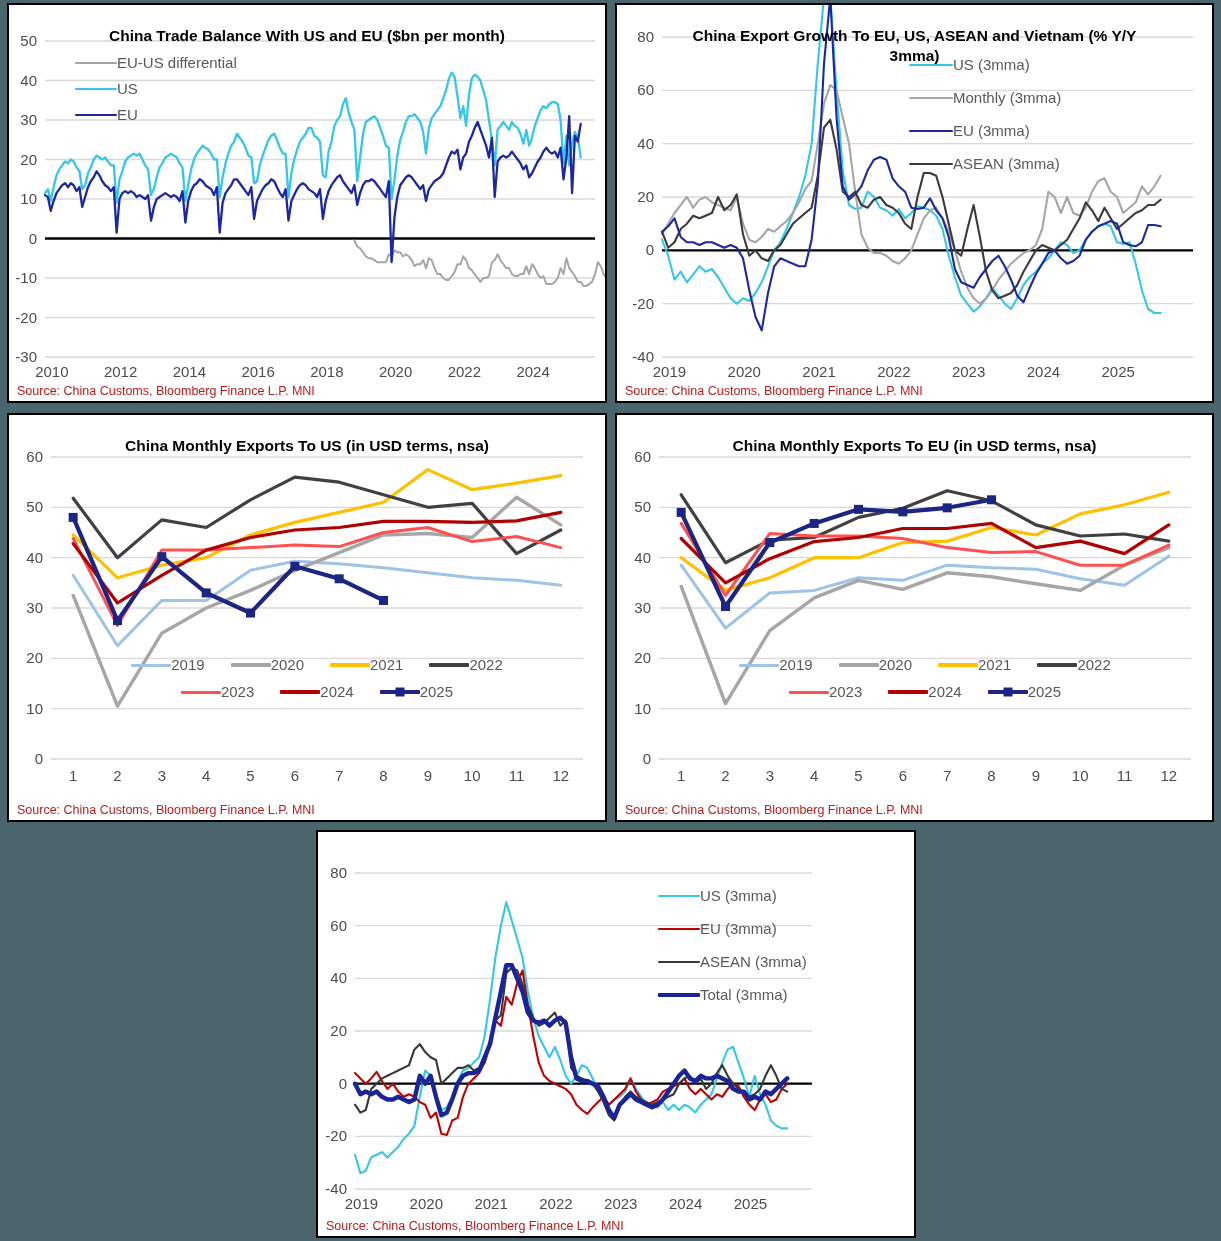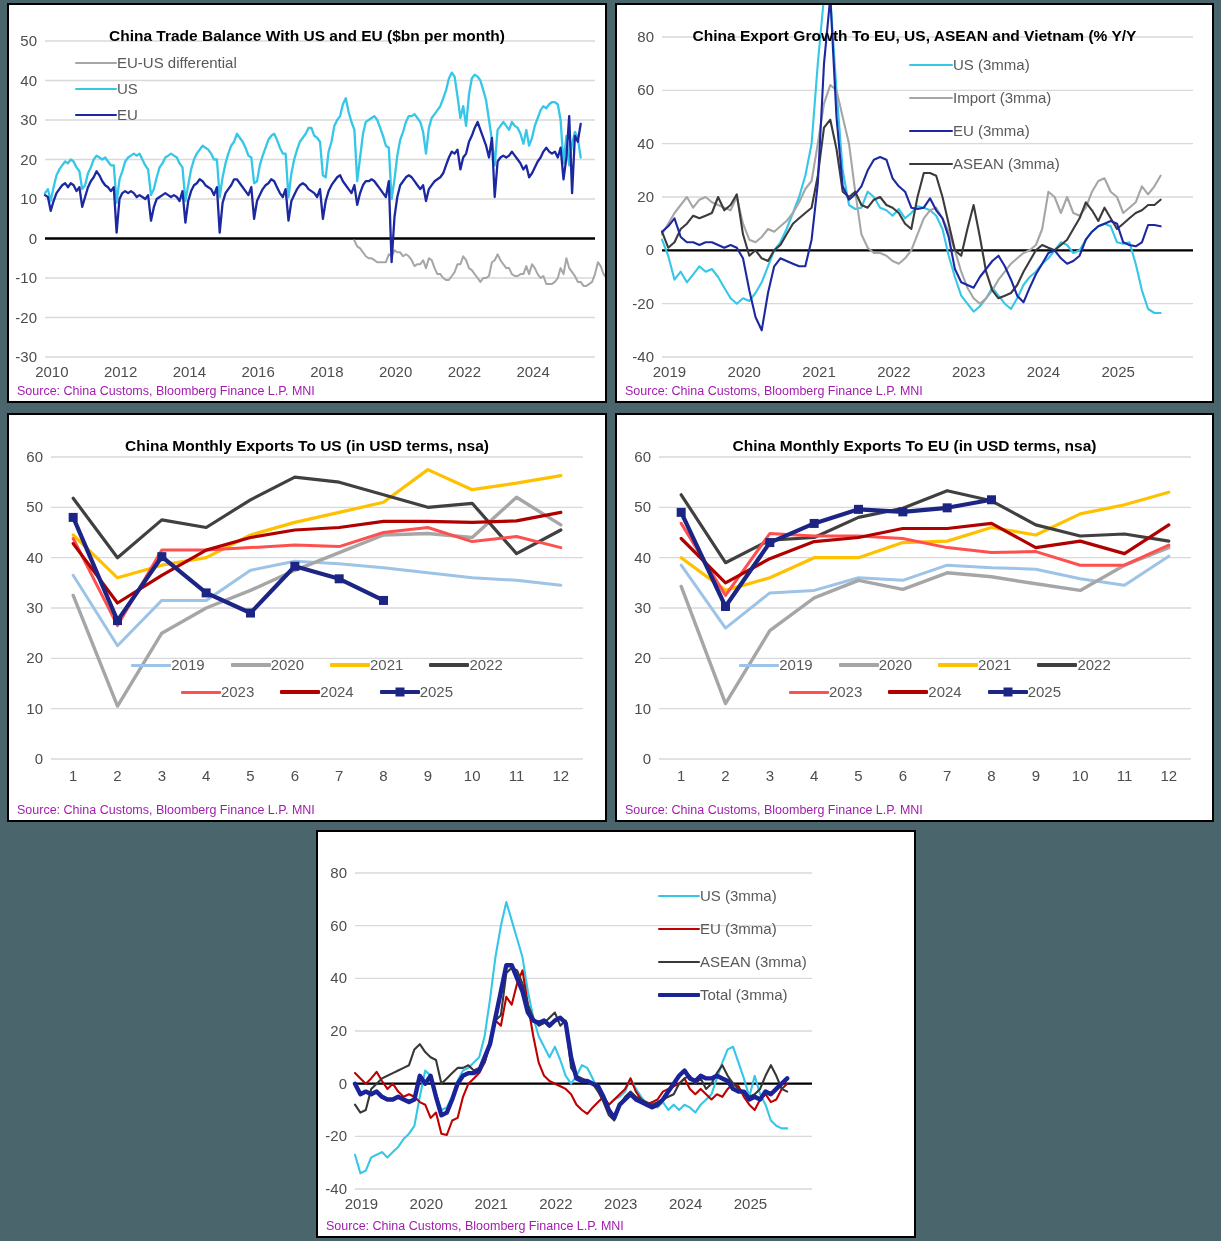--- a/index.html
+++ b/index.html
@@ -18,21 +18,21 @@
   #p2{left:7px;top:413px;width:600px;height:409px;}
   #p3{left:615px;top:413px;width:599px;height:409px;}
   #p4{left:316px;top:830px;width:600px;height:408px;}
   .chart-title{
     position:absolute;top:21px;left:10px;right:10px;text-align:center;
     font-size:15.5px;font-weight:600;color:#000;z-index:3;line-height:1.3;
   }
   .chart-title span{display:block;}
   .plot-svg{position:absolute;left:0;top:0;z-index:1;}
   .source{
-    position:absolute;left:8px;bottom:3px;font-size:12.5px;color:#a21caf;z-index:3;
+    position:absolute;left:8px;bottom:3px;font-size:12.5px;color:#b91c1c;z-index:3;
     white-space:nowrap;
   }
   .legend{position:absolute;z-index:2;}
   .legend-item{display:flex;align-items:center;}
   .legend-v .legend-item{margin-bottom:var(--lgap,8px);}
   .sw{display:inline-block;position:relative;border-radius:1px;flex:none;}
   .sw-mk{position:absolute;left:50%;top:50%;width:9px;height:9px;transform:translate(-50%,-50%);}
   .legend-label{font-size:15px;color:#595959;white-space:nowrap;line-height:20px;}
   .legend-rows{display:flex;flex-direction:column;gap:7px;align-items:center;}
   .legend-row{display:flex;gap:26px;}
@@ -121,30 +121,31 @@
         <text x="351.63380281689854" y="372" text-anchor="middle" font-size="15" fill="#4D4D4D">2023</text>
         <text x="426.4225352112657" y="372" text-anchor="middle" font-size="15" fill="#4D4D4D">2024</text>
         <text x="501.2112676056328" y="372" text-anchor="middle" font-size="15" fill="#4D4D4D">2025</text>
         <path d="M45.0 234.7L51.2 250.7L57.5 274.7L63.7 266.7L69.9 277.3L76.2 269.3L82.4 261.3L88.6 266.7L94.9 264.0L101.1 272.0L107.3 282.7L113.6 293.3L119.8 298.7L126.0 293.3L132.3 296.0L138.5 288.0L144.7 277.3L151.0 261.3L157.2 245.3L163.4 237.3L169.6 224.0L175.9 208.0L182.1 192.0L188.3 170.7L194.6 138.7L200.8 58.7L207.0 -8.0L213.3 -8.0L219.5 85.3L225.7 165.3L232.0 200.0L238.2 204.0L244.4 202.7L250.7 186.7L256.9 192.0L263.1 202.7L269.4 205.3L275.6 210.7L281.8 204.0L288.1 213.3L294.3 208.0L300.5 201.3L306.8 202.7L313.0 205.3L319.2 210.7L325.5 224.0L331.7 250.7L337.9 272.0L344.2 290.7L350.4 298.7L356.6 306.7L362.9 301.3L369.1 293.3L375.3 282.7L381.5 290.7L387.8 298.7L394.0 304.0L400.2 293.3L406.5 280.0L412.7 272.0L418.9 266.7L425.2 258.7L431.4 253.3L437.6 245.3L443.9 237.3L450.1 240.0L456.3 248.0L462.6 245.3L468.8 234.7L475.0 226.7L481.3 221.3L487.5 218.7L493.7 221.3L500.0 237.3L506.2 238.7L512.4 237.3L518.7 258.7L524.9 285.3L531.1 304.0L537.4 308.0L543.6 308.0" fill="none" stroke="#35C6E8" stroke-width="2.1" stroke-linejoin="round" stroke-linecap="round"></path>
         <path d="M45.0 229.3L51.2 218.7L57.5 208.0L63.7 200.0L69.9 192.0L76.2 202.7L82.4 194.7L88.6 192.0L94.9 197.3L101.1 200.0L107.3 202.7L113.6 205.3L119.8 192.0L126.0 218.7L132.3 234.7L138.5 237.3L144.7 232.0L151.0 224.0L157.2 226.7L163.4 221.3L169.6 216.0L175.9 208.0L182.1 197.3L188.3 184.0L194.6 176.0L200.8 138.7L207.0 98.7L213.3 80.0L219.5 85.3L225.7 112.0L232.0 138.7L238.2 186.7L244.4 229.3L250.7 242.7L256.9 248.0L263.1 248.0L269.4 250.7L275.6 256.0L281.8 258.7L288.1 253.3L294.3 245.3L300.5 229.3L306.8 213.3L313.0 205.3L319.2 202.7L325.5 213.3L331.7 226.7L337.9 245.3L344.2 266.7L350.4 282.7L356.6 293.3L362.9 298.7L369.1 293.3L375.3 285.3L381.5 274.7L387.8 266.7L394.0 258.7L400.2 253.3L406.5 248.0L412.7 245.3L418.9 240.0L425.2 224.0L431.4 186.7L437.6 192.0L443.9 208.0L450.1 192.0L456.3 208.0L462.6 210.7L468.8 202.7L475.0 186.7L481.3 176.0L487.5 173.3L493.7 186.7L500.0 192.0L506.2 208.0L512.4 202.7L518.7 197.3L524.9 181.3L531.1 189.3L537.4 181.3L543.6 170.7" fill="none" stroke="#A6A6A6" stroke-width="2.1" stroke-linejoin="round" stroke-linecap="round"></path>
         <path d="M45.0 226.7L51.2 242.7L57.5 237.3L63.7 224.0L69.9 218.7L76.2 210.7L82.4 213.3L88.6 210.7L94.9 208.0L101.1 192.0L107.3 205.3L113.6 200.0L119.8 189.3L126.0 229.3L132.3 250.7L138.5 245.3L144.7 253.3L151.0 256.0L157.2 245.3L163.4 240.0L169.6 229.3L175.9 218.7L182.1 213.3L188.3 208.0L194.6 202.7L200.8 170.7L207.0 122.7L213.3 114.7L219.5 144.0L225.7 186.7L232.0 192.0L238.2 186.7L244.4 200.0L250.7 202.7L256.9 194.7L263.1 192.0L269.4 200.0L275.6 202.7L281.8 208.0L288.1 218.7L294.3 224.0L300.5 192.0L306.8 168.0L313.0 168.0L319.2 170.7L325.5 192.0L331.7 218.7L337.9 245.3L344.2 250.7L350.4 224.0L356.6 200.0L362.9 232.0L369.1 266.7L375.3 285.3L381.5 293.3L387.8 290.7L394.0 288.0L400.2 280.0L406.5 266.7L412.7 256.0L418.9 245.3L425.2 240.0L431.4 242.7L437.6 245.3L443.9 240.0L450.1 234.7L456.3 224.0L462.6 213.3L468.8 197.3L475.0 205.3L481.3 216.0L487.5 202.7L493.7 213.3L500.0 224.0L506.2 218.7L512.4 213.3L518.7 208.0L524.9 205.3L531.1 200.0L537.4 200.0L543.6 194.7" fill="none" stroke="#3B3B3B" stroke-width="2.1" stroke-linejoin="round" stroke-linecap="round"></path>
         <path d="M45.0 226.7L51.2 221.3L57.5 213.3L63.7 232.0L69.9 237.3L76.2 237.3L82.4 240.0L88.6 237.3L94.9 237.3L101.1 240.0L107.3 242.7L113.6 240.0L119.8 242.7L126.0 253.3L132.3 285.3L138.5 312.0L144.7 325.3L151.0 288.0L157.2 261.3L163.4 253.3L169.6 256.0L175.9 258.7L182.1 261.3L188.3 261.3L194.6 234.7L200.8 178.7L207.0 58.7L213.3 -8.0L219.5 112.0L225.7 181.3L232.0 194.7L238.2 189.3L244.4 181.3L250.7 165.3L256.9 154.7L263.1 152.0L269.4 154.7L275.6 173.3L281.8 181.3L288.1 186.7L294.3 202.7L300.5 204.0L306.8 202.7L313.0 193.3L319.2 205.3L325.5 213.3L331.7 232.0L337.9 264.0L344.2 277.3L350.4 280.0L356.6 282.7L362.9 272.0L369.1 264.0L375.3 256.0L381.5 250.7L387.8 261.3L394.0 274.7L400.2 290.7L406.5 297.3L412.7 282.7L418.9 269.3L425.2 258.7L431.4 248.0L437.6 245.3L443.9 253.3L450.1 258.7L456.3 256.0L462.6 250.7L468.8 234.7L475.0 226.7L481.3 221.3L487.5 218.7L493.7 216.0L500.0 218.7L506.2 237.3L512.4 240.0L518.7 241.3L524.9 237.3L531.1 220.0L537.4 220.0L543.6 221.3" fill="none" stroke="#1C28A0" stroke-width="2.1" stroke-linejoin="round" stroke-linecap="round"></path>
       </svg>
     <div class="chart-title">
       <span>China Export Growth To EU, US, ASEAN and Vietnam (% Y/Y</span>
+      <span>3mma)</span>
     </div>
     <div class="source">Source: China Customs, Bloomberg Finance L.P. MNI</div>
   <div class="legend legend-v" style="left: 292px; top: 50px; --lgap: 13px;">
         <div class="legend-item">
           <div class="sw" style="width: 44px; height: 2.4px; background: rgb(53, 198, 232);"></div>
           <div class="legend-label">US (3mma)</div>
         </div>
         <div class="legend-item">
           <div class="sw" style="width: 44px; height: 2.4px; background: rgb(166, 166, 166);"></div>
-          <div class="legend-label">Import (3mma)</div>
+          <div class="legend-label">Monthly (3mma)</div>
         </div>
         <div class="legend-item">
           <div class="sw" style="width: 44px; height: 2.4px; background: rgb(28, 40, 160);"></div>
           <div class="legend-label">EU (3mma)</div>
         </div>
         <div class="legend-item">
           <div class="sw" style="width: 44px; height: 2.4px; background: rgb(59, 59, 59);"></div>
           <div class="legend-label">ASEAN (3mma)</div>
         </div>
       </div>

